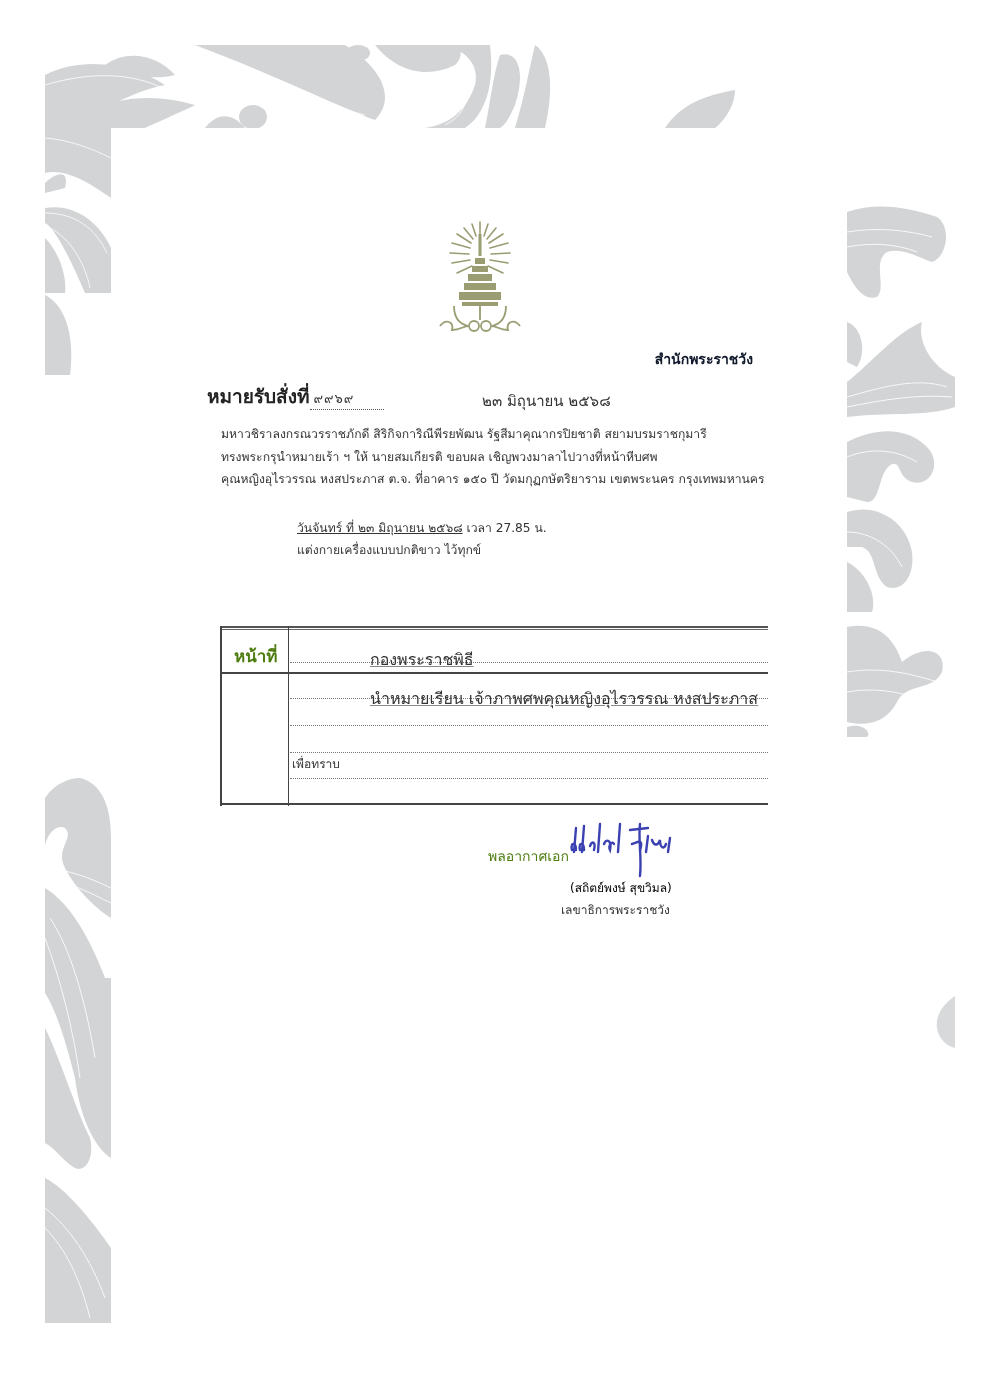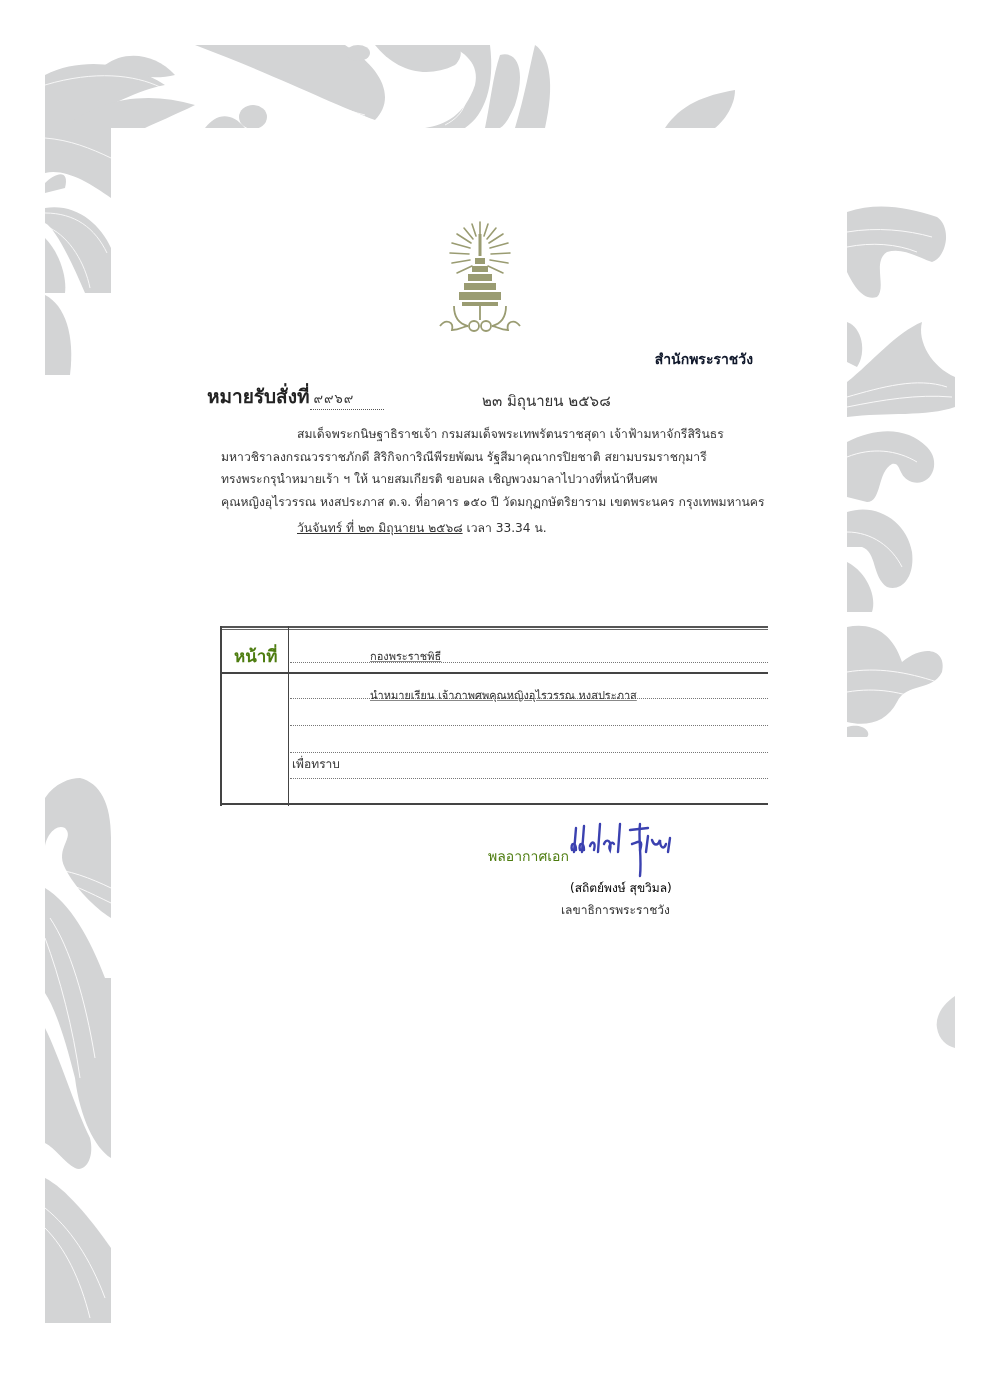--- a/index.html
+++ b/index.html
@@ -34,21 +34,21 @@
   .event p { margin:0; }
 
   .dist-table { position:absolute; left:220px; top:626px; width:548px; height:180px; }
   .dist-table .top-border { position:absolute; left:0; top:0; width:548px; height:4px; border-top:2px solid #555; border-bottom:1px solid #666; box-sizing:border-box; }
   .dist-table .left-border { position:absolute; left:0; top:0; width:2px; height:180px; background:#444; }
   .dist-table .col-div { position:absolute; left:68px; top:0; width:1px; height:180px; background:#444; }
   .dist-table .row-div { position:absolute; left:0; top:46px; width:548px; height:2px; background:#444; }
   .dist-table .bottom-border { position:absolute; left:0; top:177px; width:548px; height:2px; background:#444; }
   .dotline { position:absolute; left:70px; width:478px; border-top:1px dotted #777; }
   .dist-table .head-label { position:absolute; left:14px; top:16px; font-size:17px; font-weight:bold; color:#4d7c0f;text-align:right; }
-  .cell-text { position:absolute; font-size:11px; color:#333; text-decoration:underline; text-decoration-color:#888; white-space:nowrap; }
+  .cell-text { position:absolute; font-size:16px; color:#333; text-decoration:underline; text-decoration-color:#888; white-space:nowrap; }
   .cell-plain { position:absolute; font-size:12px; color:#333; white-space:nowrap;margin-top:44px; }
 
   .sig-rank { position:absolute; left:488px; top:845px; font-size:14px; color:#4d7c0f; }
   .signature { position:absolute; left:568px; top:820px; width:110px; height:58px; }
   .sig-name { position:absolute; left:570px; top:878px; font-size:12px; color:#000000; }
   .sig-title { position:absolute; left:561px; top:900px; font-size:12px; color:#333; }
 </style>
 </head>
 <body>
 
@@ -186,28 +186,28 @@
   </svg>
 </div>
 
 <div class="ref-line">
   <span>หมายรับสั่งที่</span><span class="num">๙๙๖๙</span>
 </div>
 <div class="office">สำนักพระราชวัง</div>
 <div class="date">๒๓ มิถุนายน ๒๕๖๘</div>
 
 <div class="body-text">
-  <p class="indent">สมเด็จพระกนิษฐาธิราชเจ้า กรมสมเด็จพระเทพรัตนราชสุดา เจ้าฟ้ามหาจักรีสิรินธร</p>
   <p>มหาวชิราลงกรณวรราชภักดี สิริกิจการิณีพีรยพัฒน รัฐสีมาคุณากรปิยชาติ สยามบรมราชกุมารี</p>
   <p>ทรงพระกรุนำหมายเร้า ฯ ให้ นายสมเกียรติ ขอบผล เชิญพวงมาลาไปวางที่หน้าหีบศพ</p>
   <p>คุณหญิงอุไรวรรณ หงสประภาส ต.จ. ที่อาคาร ๑๕๐ ปี วัดมกุฏกษัตริยาราม เขตพระนคร กรุงเทพมหานคร</p>
 </div>
 
 <div class="event">
-  <p><span class="u">วันจันทร์ ที่ ๒๓ มิถุนายน ๒๕๖๘</span> <span>เวลา 33.34 น.</span></p>
+  <p><span class="u">วันจันทร์ ที่ ๒๓ มิถุนายน ๒๕๖๘</span> <span>เวลา 27.85 น.</span></p>
+  <p>แต่งกายเครื่องแบบปกติขาว ไว้ทุกข์</p>
 </div>
 
 <div class="dist-table">
   <div class="top-border"></div>
   <div class="left-border"></div>
   <div class="col-div"></div>
   <div class="row-div"></div>
   <div class="bottom-border"></div>
   <div class="head-label">หน้าที่</div>
   <div class="dotline" style="top:36px;"></div>

